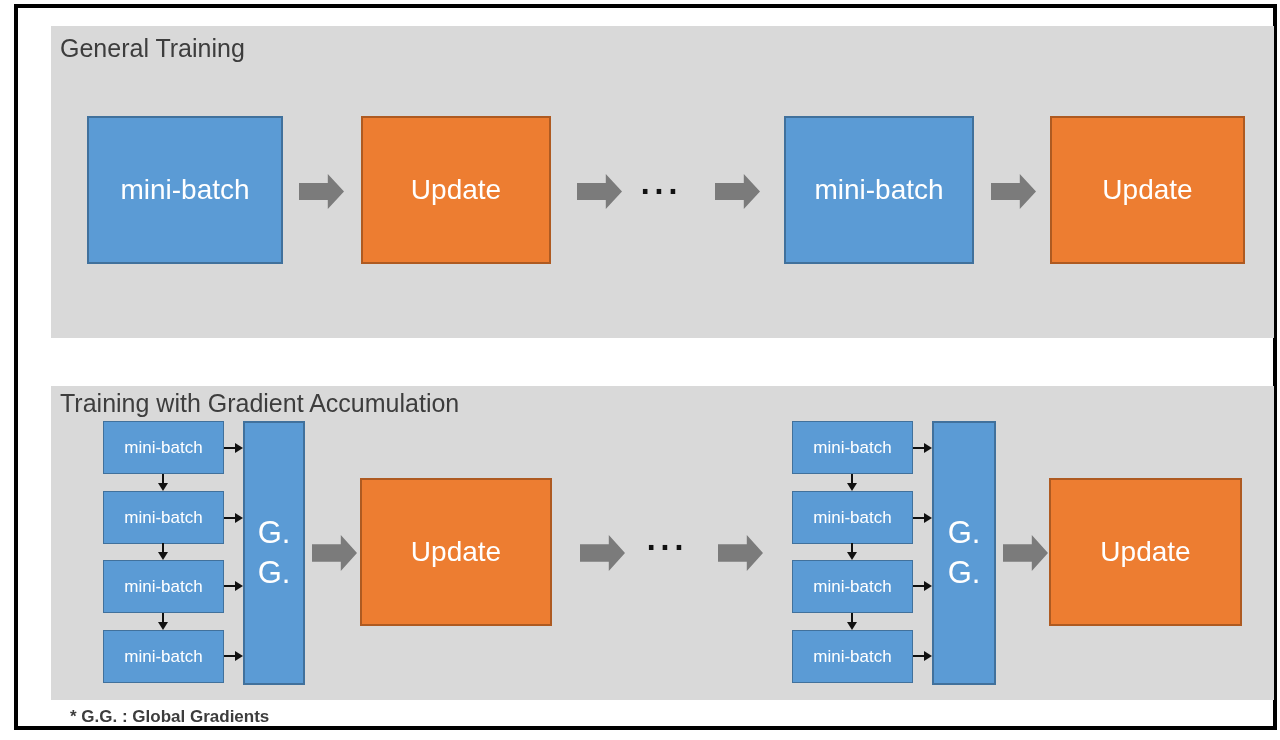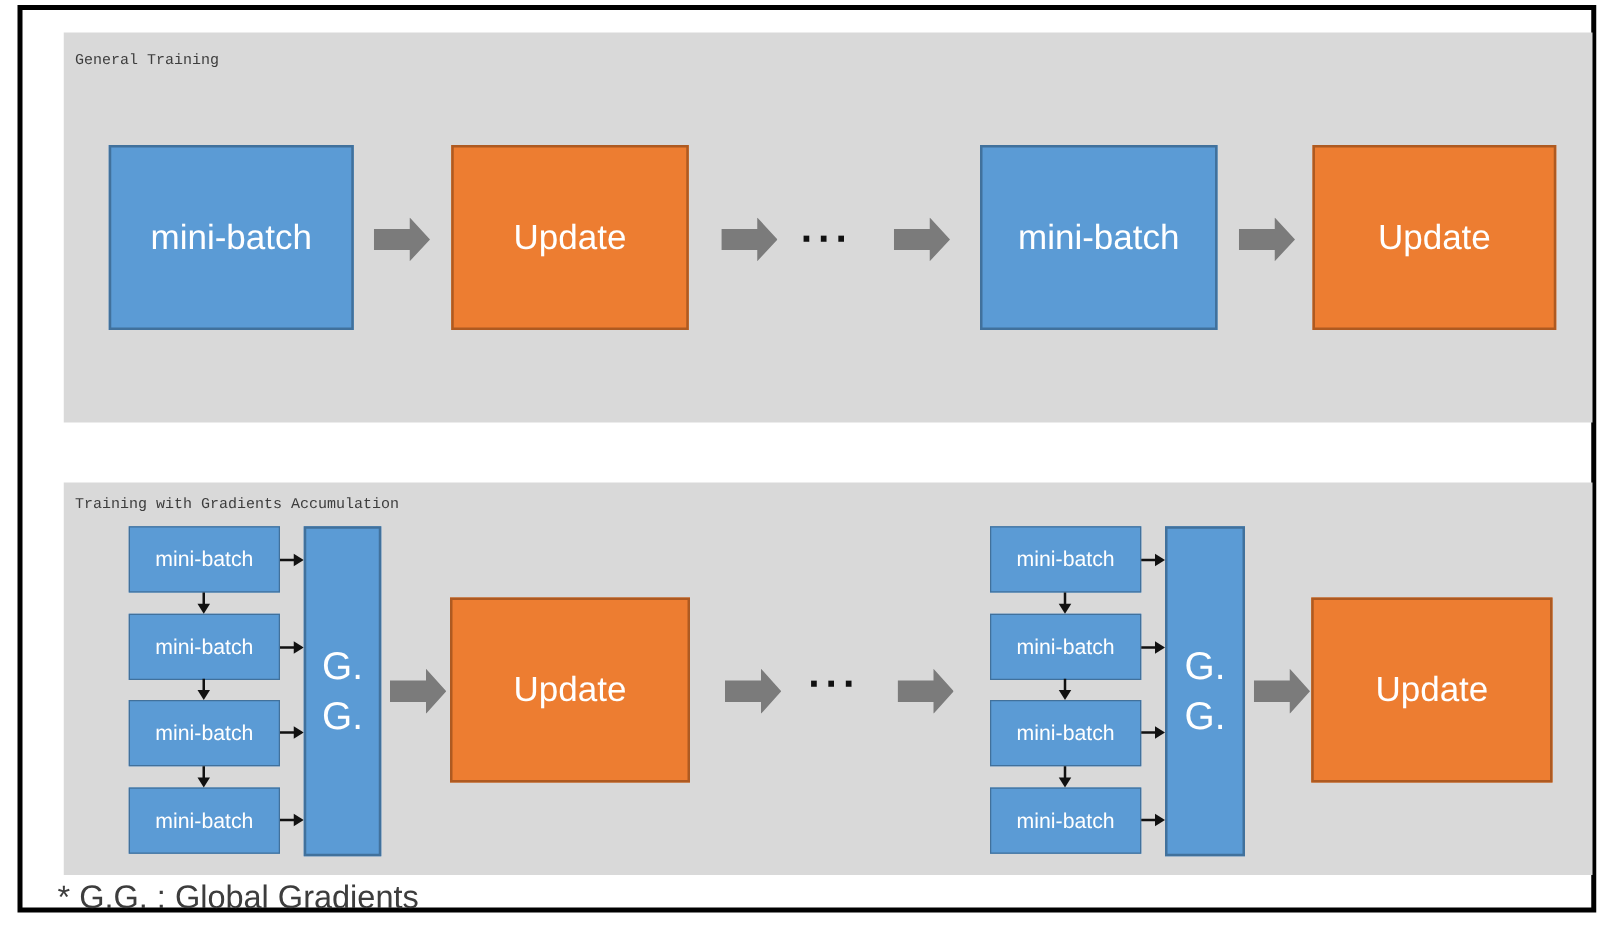--- a/index.html
+++ b/index.html
@@ -16,24 +16,23 @@
     box-sizing:border-box;
   }
   .panel{
     position:absolute;left:33px;width:1223px;
     background:var(--panel-bg,#d9d9d9);
   }
   .panel-top{top:18px;height:312px;}
   .panel-bottom{top:378px;height:314px;}
   .ptitle{
     position:absolute;left:9px;
-    font-size:12px;line-height:26px;
+    font-size:25px;line-height:26px;
     color:var(--title-text,#3d3d3d);
     white-space:nowrap;
-    font-family:Liberation Mono, monospace;
   }
   .box{
     position:absolute;
     display:flex;align-items:center;justify-content:center;
     color:var(--box-text,#ffffff);
     box-sizing:border-box;text-align:left;
   }
   .blue{background:var(--blue-fill,#5b9bd5);border:2px solid var(--blue-border,#41719c);}
   .orange{background:var(--orange-fill,#ed7d31);border:2px solid var(--orange-border,#ae5a21);}
   .big{font-size:28px;}
@@ -68,23 +67,23 @@
     content:"";position:absolute;top:0;left:50%;transform:translateX(-50%);
     width:2px;height:10px;background:var(--small-arrow,#111111);
   }
   .sar-d::after{
     content:"";position:absolute;bottom:0;left:50%;transform:translateX(-50%);
     width:0;height:0;
     border-top:8px solid var(--small-arrow,#111111);
     border-left:5px solid transparent;border-right:5px solid transparent;
   }
   .footnote{
-    position:absolute;left:28px;top:697px;
-    font-size:26px;line-height:24px;
-    color:var(--title-text,#3d3d3d);white-space:nowrap;
+    position:absolute;left:52px;top:697px;
+    font-size:17px;line-height:24px;
+    color:var(--title-text,#3d3d3d);white-space:nowrap;font-weight:bold;
   }
 </style>
 </head>
 <body>
 
 <div class="page">
   <div class="frame">
 
     <section class="panel panel-top">
       <div class="ptitle" style="top:9px;">General Training</div>
@@ -102,21 +101,21 @@
       <div class="barrow" style="left:664px;top:148px;"></div>
 
       <div class="box blue big" style="left:733px;top:90px;width:190px;height:148px;">mini-batch</div>
 
       <div class="barrow" style="left:940px;top:148px;"></div>
 
       <div class="box orange big" style="left:999px;top:90px;width:195px;height:148px;">Update</div>
     </section>
 
     <section class="panel panel-bottom">
-      <div class="ptitle" style="top:4px;">Training with Gradients Accumulation</div>
+      <div class="ptitle" style="top:4px;">Training with Gradient Accumulation</div>
 
       <div class="box blue small" style="left:52px;top:35px;width:121px;height:53px;">mini-batch</div>
       <div class="box blue small" style="left:52px;top:105px;width:121px;height:53px;">mini-batch</div>
       <div class="box blue small" style="left:52px;top:174px;width:121px;height:53px;">mini-batch</div>
       <div class="box blue small" style="left:52px;top:244px;width:121px;height:53px;">mini-batch</div>
 
       <div class="sar sar-d" style="left:106px;top:88px;"></div>
       <div class="sar sar-d" style="left:106px;top:157px;"></div>
       <div class="sar sar-d" style="left:106px;top:227px;"></div>
 

